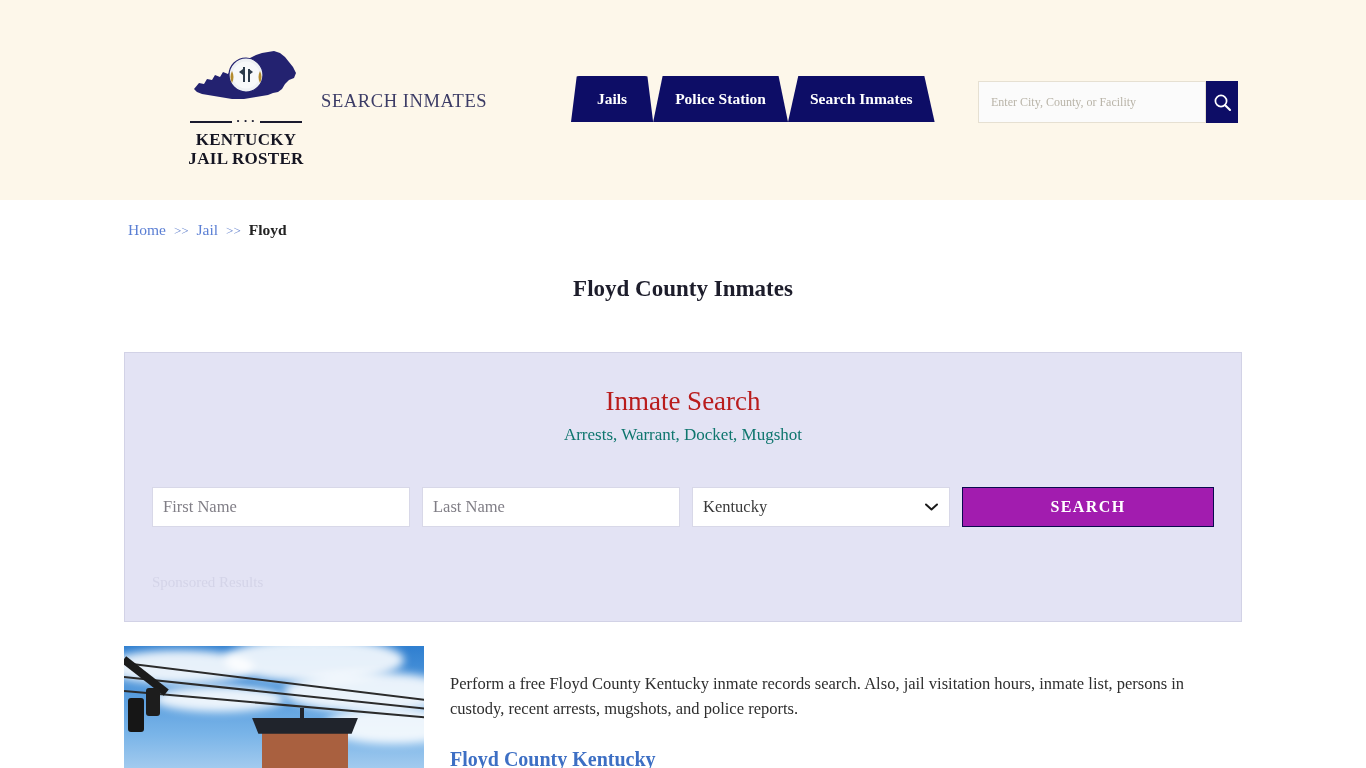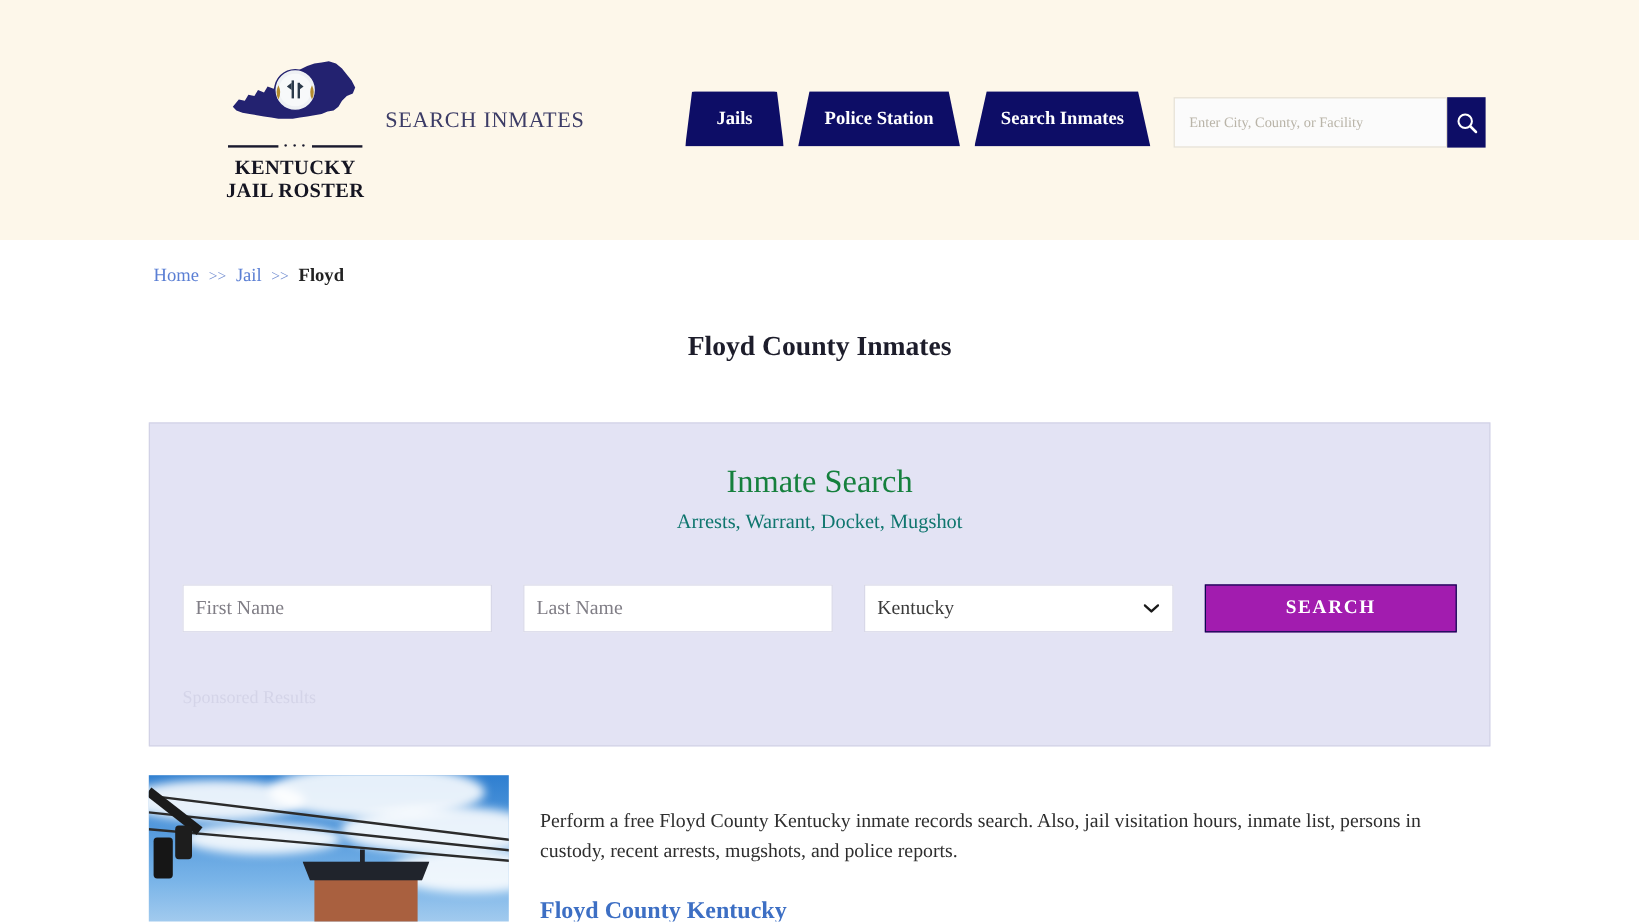--- a/index.html
+++ b/index.html
@@ -81,21 +81,21 @@
     color: #3c3c66;
     font-family: "Liberation Serif", "DejaVu Serif", serif;
   }
 
   
   .nav {
     position: absolute;
     left: 443px;
     top: 76px;
     display: flex;
-    gap: 12px;
+    gap: 0;
   }
   .nav-btn {
     position: relative;
     height: 46px;
     background: #0d0d66;
     color: #ffffff;
     font-size: 15.5px;
     font-weight: bold;
     font-family: "Liberation Serif", "DejaVu Serif", serif;
     display: flex;
@@ -175,32 +175,32 @@
   .panel {
     width: 1118px;
     margin: 50px auto 0 auto;
     background: #e3e3f4;
     border: 1px solid #d2d2e6;
     padding: 34px 27px 30px 27px;
   }
   .panel-title {
     text-align: center;
     font-size: 27px;
-    color: #15803d;
+    color: #b91c1c;
     line-height: 1.1;
   }
   .panel-sub {
     text-align: center;
     font-size: 17px;
     color: #0f766e;
     margin-top: 8px;
   }
   .form-row {
     display: flex;
-    gap: 26px;
+    gap: 12px;
     margin-top: 42px;
   }
   .form-row .fld {
     height: 40px;
     border: 1px solid #d8d8e8;
     background: #ffffff;
     font-size: 16.5px;
     padding: 0 10px;
     color: #3a3a3a;
     font-family: "Liberation Serif", "DejaVu Serif", serif;

